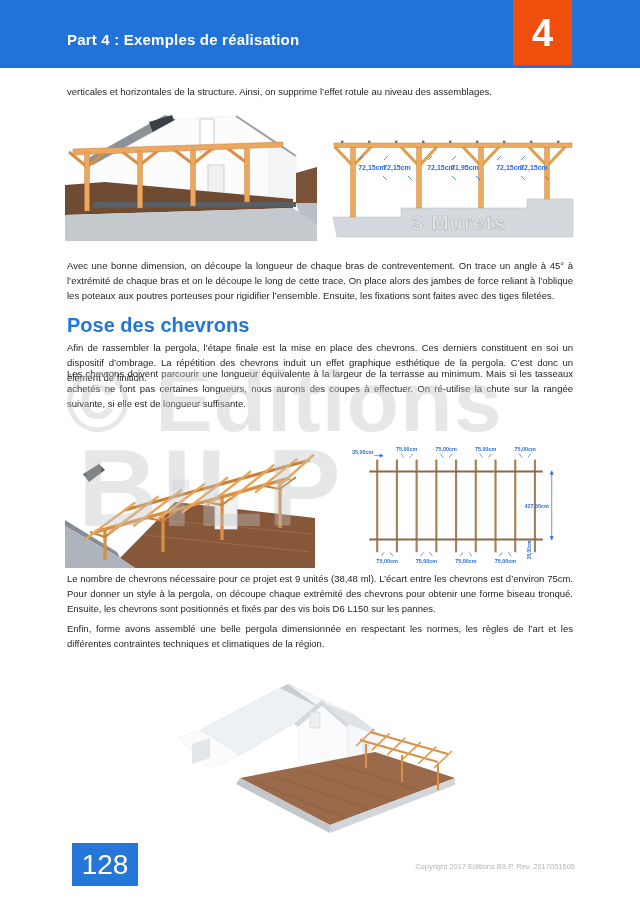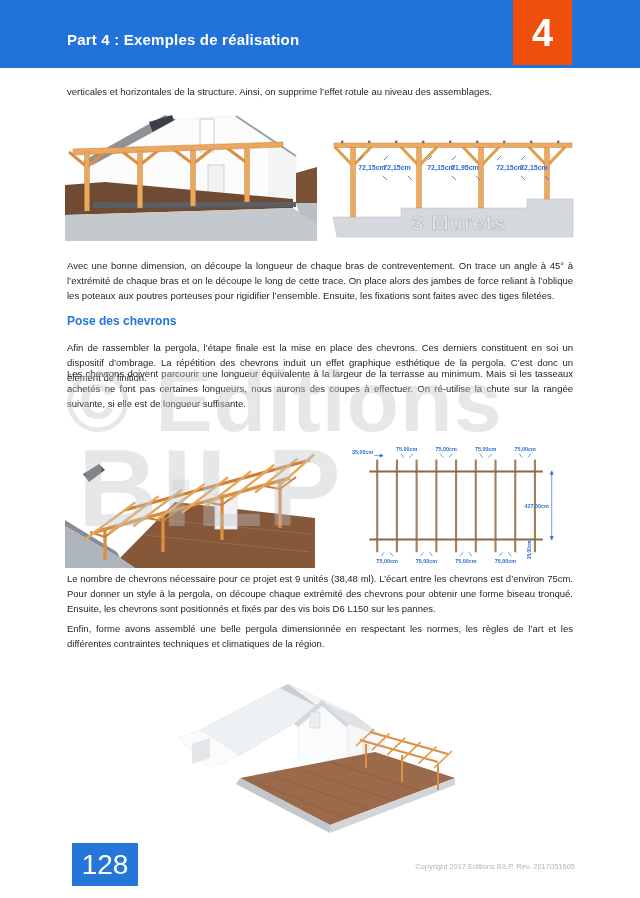--- a/index.html
+++ b/index.html
@@ -7,21 +7,21 @@
         font-family:"Liberation Sans",sans-serif;color:#1f1f1f;}
   
   .hdr{position:absolute;left:0;top:0;width:640px;height:68px;background:#2172d9;}
   .hdr-title{position:absolute;left:67px;top:31px;font-size:15px;font-weight:bold;color:#ffffff;letter-spacing:.2px;}
   .chapter-box{position:absolute;left:513px;top:0;width:59px;height:65px;background:#ef4e0c;
                display:flex;align-items:center;justify-content:center;}
   .chapter-box span{color:#fff;font-size:38px;font-weight:bold;line-height:1;}
   
   .para{position:absolute;left:67px;width:506px;font-size:9.5px;line-height:15.2px;text-align:justify;}
   .single{text-align:left;}
-  .sec-heading{position:absolute;left:67px;top:314px;font-size:12px;font-weight:bold;color:#2176d9;text-align:right;}
+  .sec-heading{position:absolute;left:67px;top:314px;font-size:20px;font-weight:bold;color:#2176d9;text-align:right;}
   
   .figrow{position:absolute;left:65px;width:510px;display:flex;justify-content:space-between;align-items:center;}
   .row1{top:102px;height:140px;}
   .row2{top:430px;height:140px;}
   .fig3{position:absolute;left:170px;top:660px;width:300px;height:185px;}
   svg text{font-family:"Liberation Sans",sans-serif;}
   .dim{fill:#2b6cd4;font-weight:bold;}
   
   .wm{position:absolute;font-weight:bold;color:rgba(190,194,199,.40);z-index:6;pointer-events:none;white-space:nowrap;}
   .wm1{left:66px;top:352px;font-size:86px;letter-spacing:1px;}

